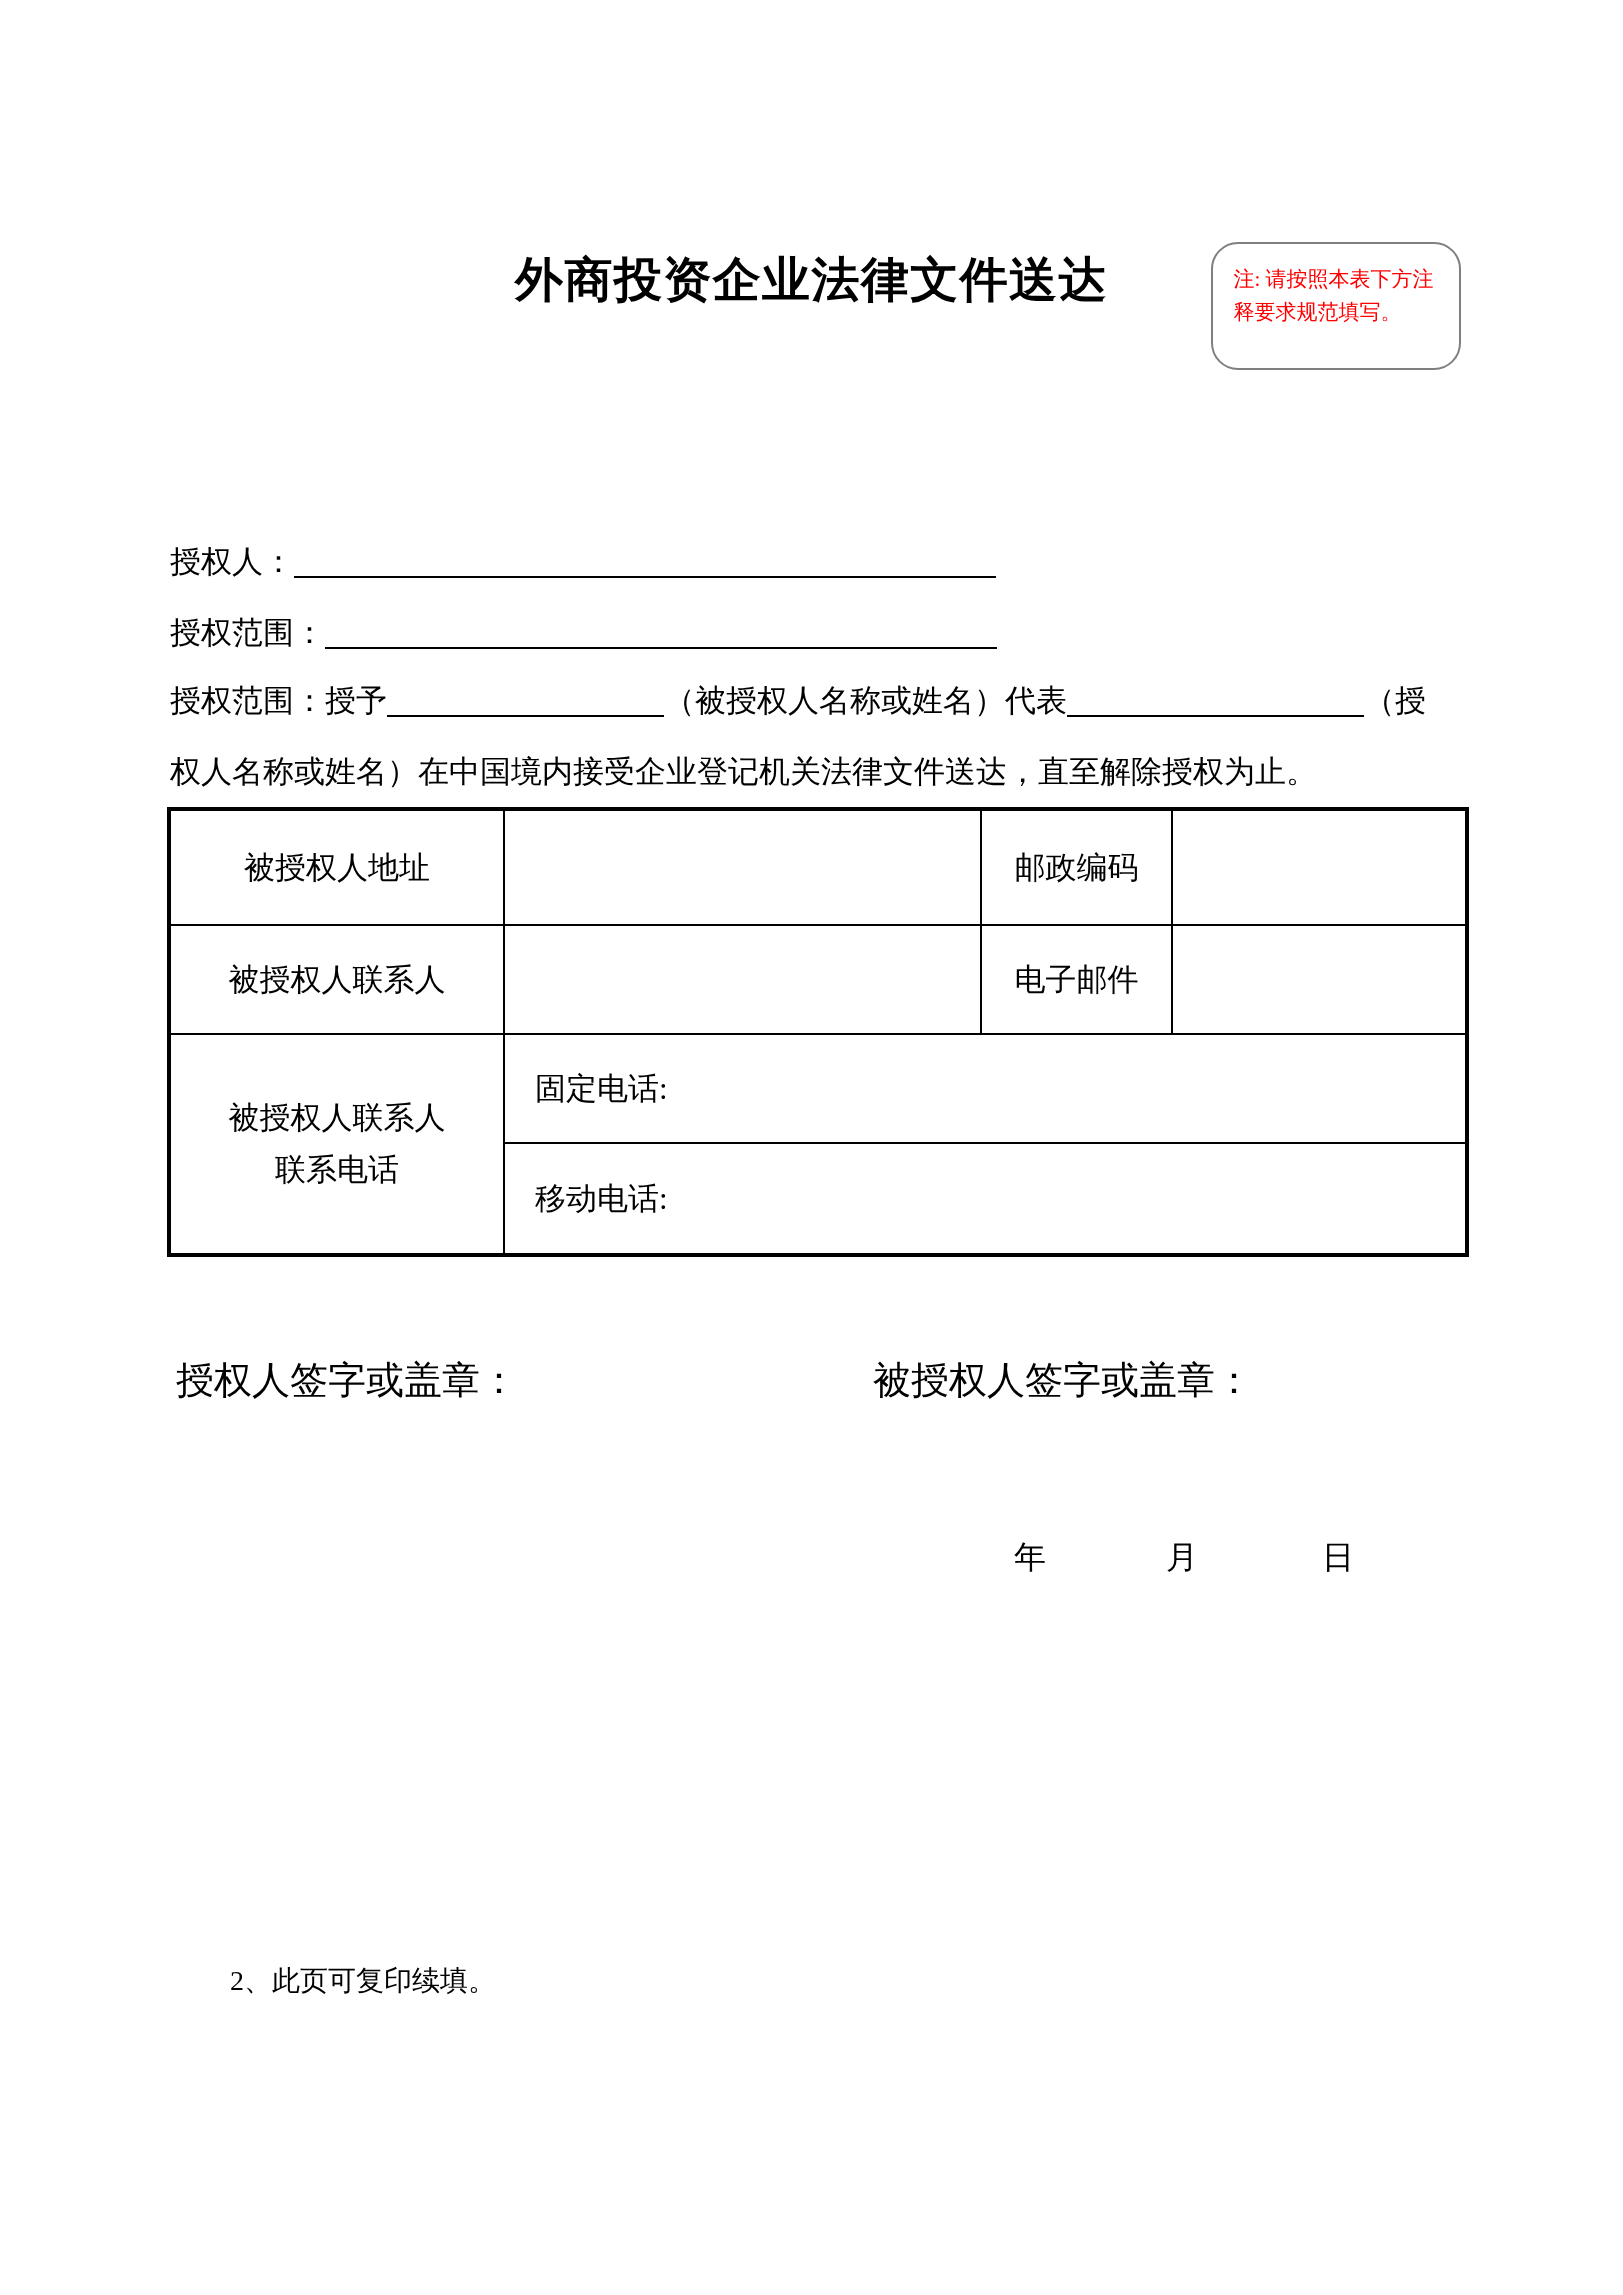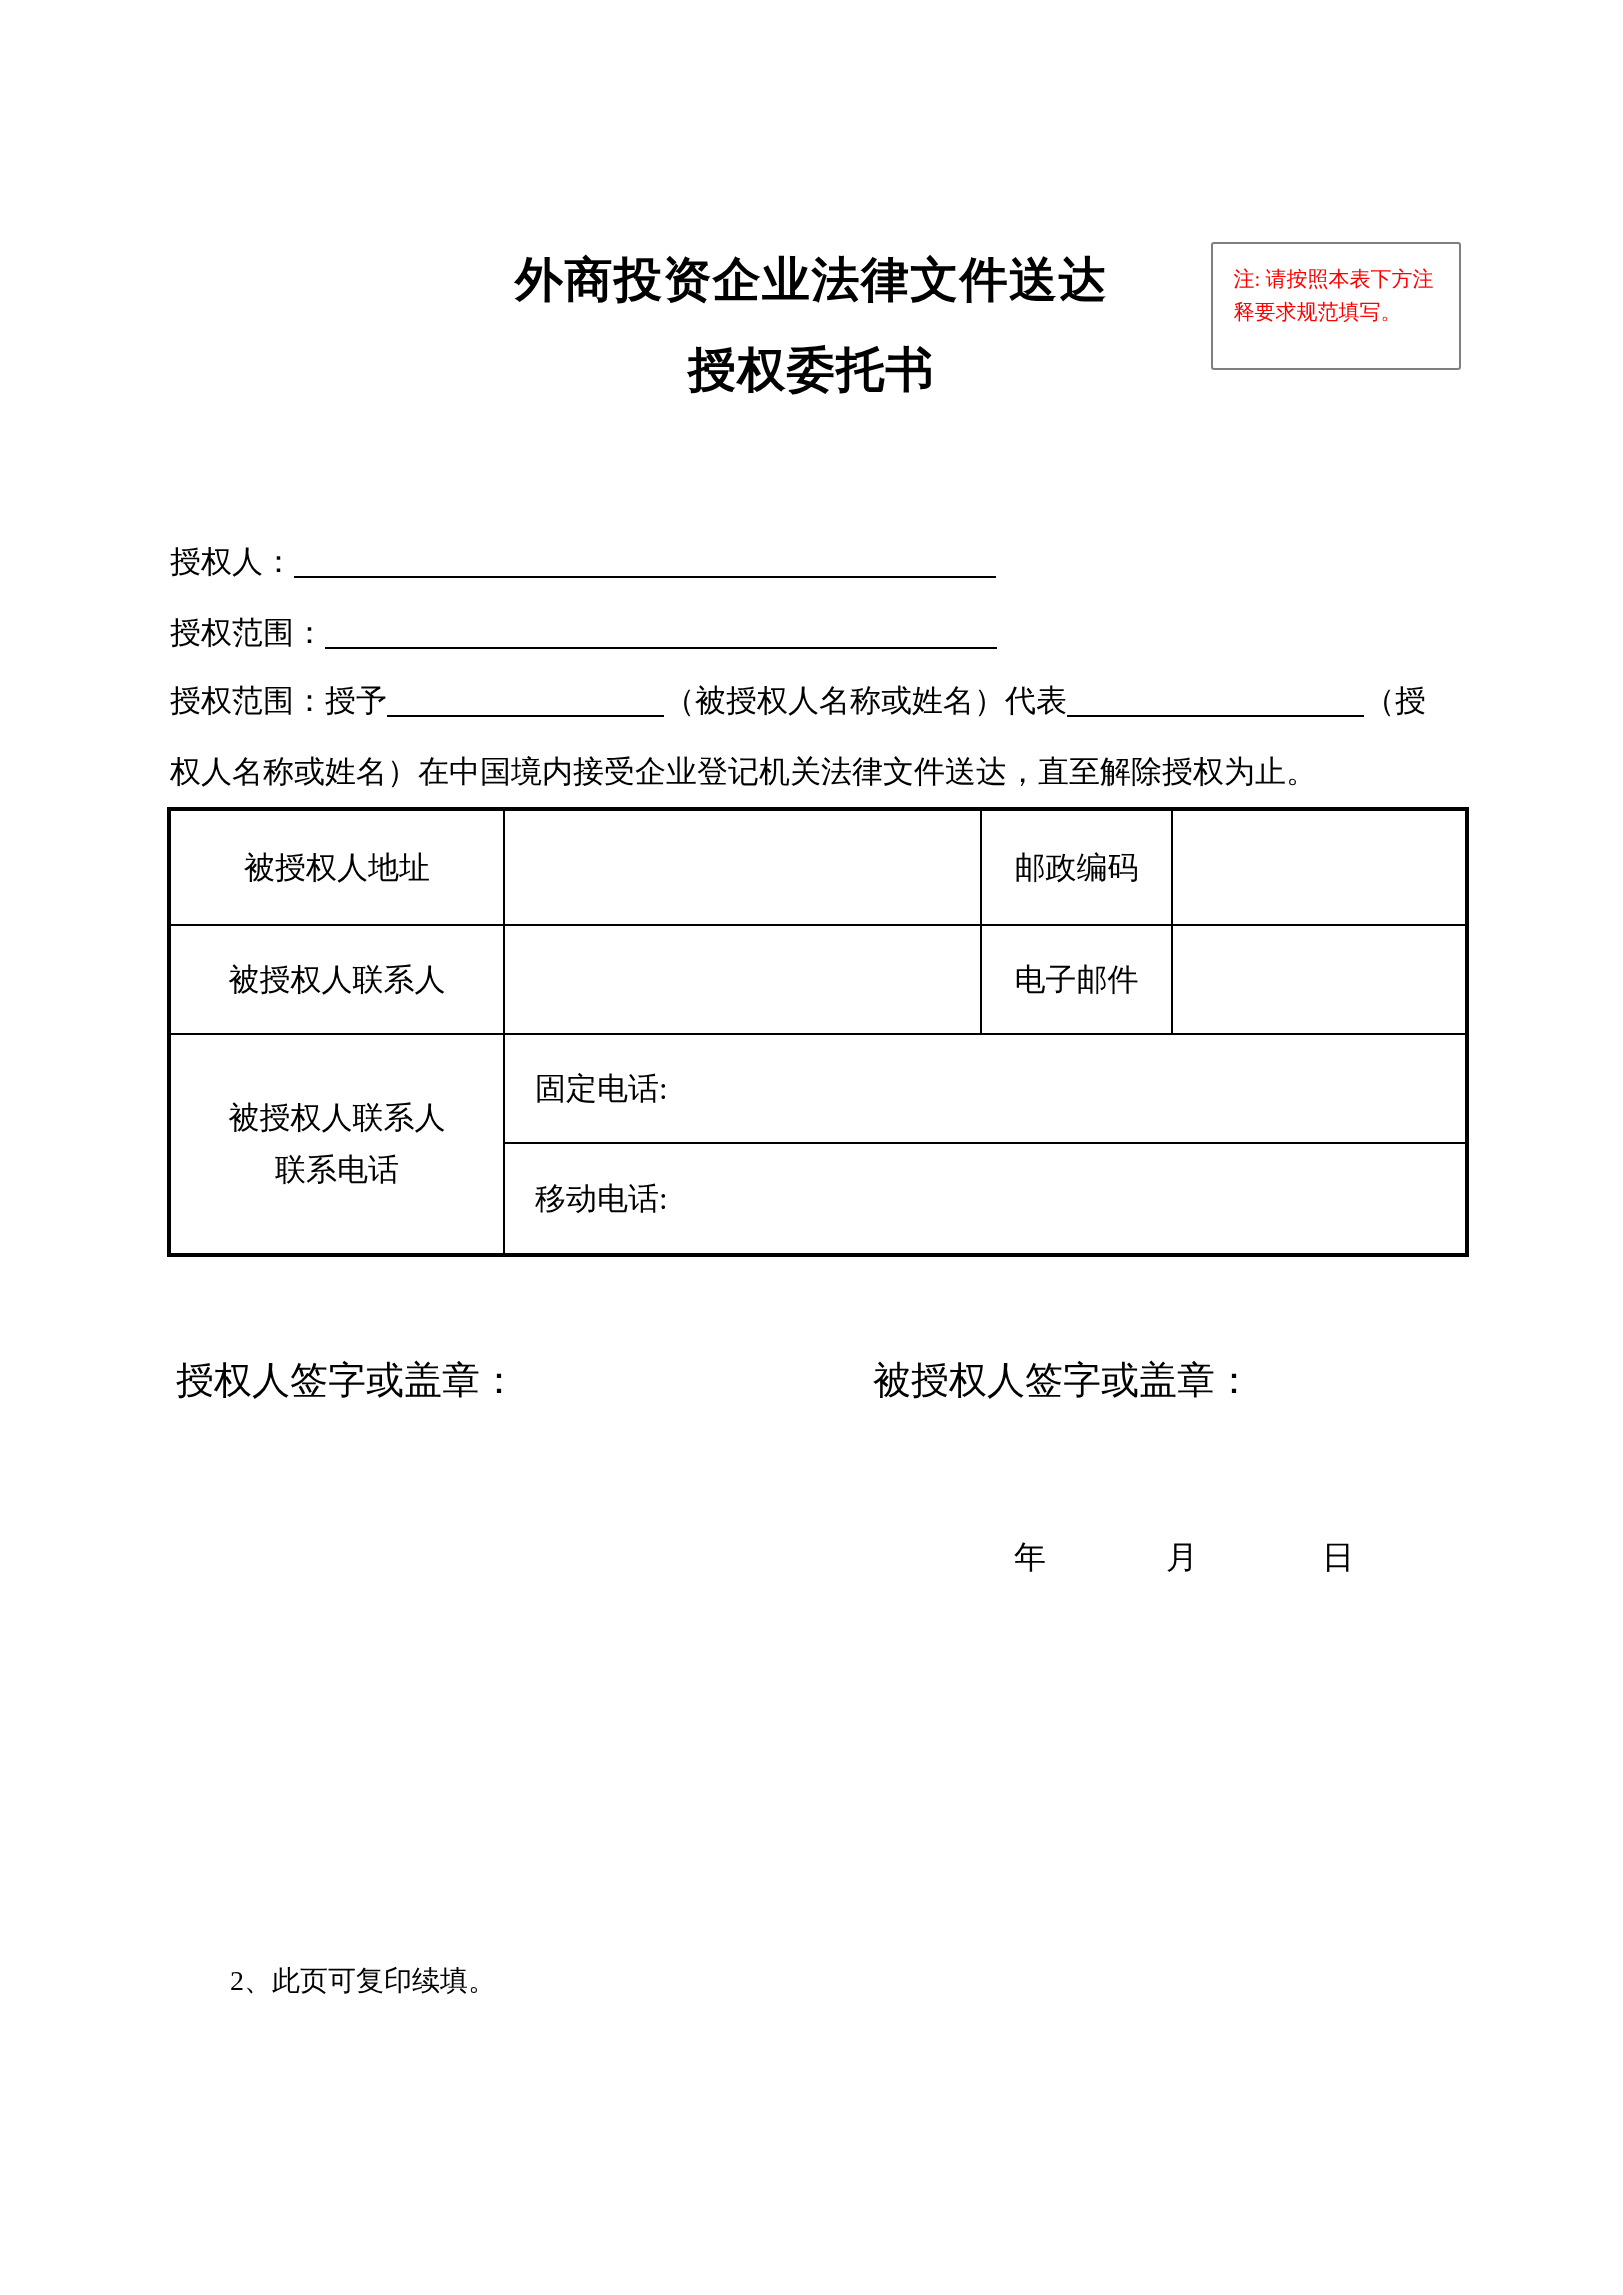--- a/index.html
+++ b/index.html
@@ -17,21 +17,21 @@
   .doc-title {
     position:absolute; top:235px; left:0; width:100%;
     text-align:center; font-size:48px; font-weight:bold;
     line-height:90px; letter-spacing:1.4px;
   }
 
   
   .note-box {
     position:absolute; left:1211px; top:242px;
     width:250px; height:128px; box-sizing:border-box;
-    border:2px solid #7f7f7f; border-radius:3px;
+    border:2px solid #7f7f7f; border-radius:27px;
     color:#ff0000; font-size:21px; line-height:33px;
     padding:19px 17.7px 13.6px 20.5px;
   }
 
   
   .form-line {
     position:absolute; left:170px;
     font-size:31px; line-height:38px; white-space:nowrap;
   }
   .blank {
@@ -88,21 +88,20 @@
     text-align:center; font-size:25px;
   }
 </style>
 </head>
 <body>
 
 <div class="page">
 
   <div class="doc-title">
     <div>外商投资企业法律文件送达</div>
-    <div>授权委托书</div>
   </div>
 
   <div class="note-box">
     <span>注: 请按照本表下方注释要求规范填写。</span>
   </div>
 
   <div class="form-line" style="top:543px;">
     <span>授权人：</span><span class="blank b-authorizer"></span>
   </div>
 

